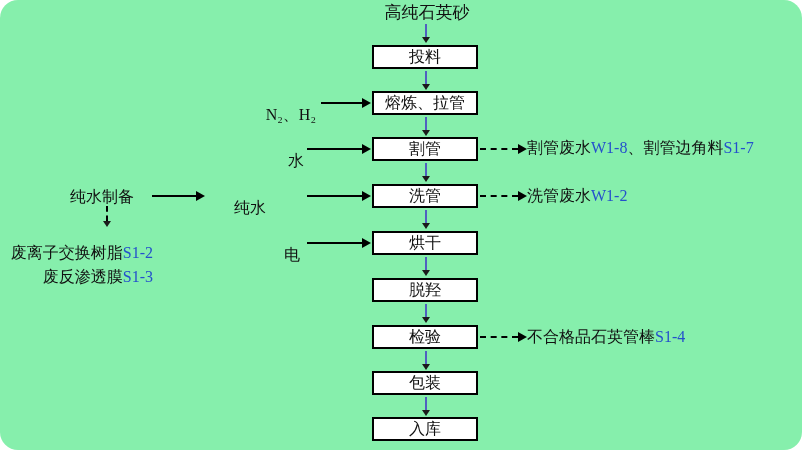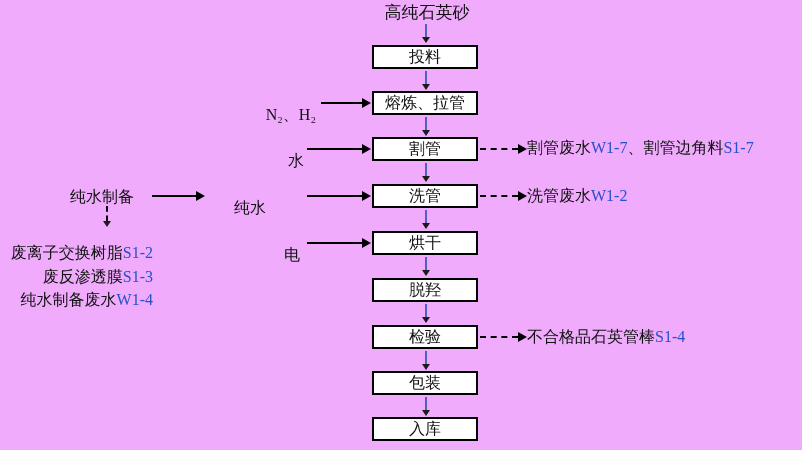--- a/index.html
+++ b/index.html
@@ -1,19 +1,20 @@
 <!DOCTYPE html>
 <html><head>
 <meta charset="utf-8">
 <style>
   html,body { margin:0; padding:0; background:#ffffff; }
   .canvas {
-    position:relative; width:802px; height:450px; background:#f0abfc;
+    position:relative; width:802px; height:450px; background:#86efac;
     font-family:"Liberation Serif", serif; color:#111111; font-size:16px;
     overflow:hidden;
+    border-radius:18px;
   }
   .txt { position:absolute; height:20px; line-height:20px; white-space:nowrap; }
   .r { text-align:right;margin-top:12px; }
   .c { text-align:center; }
   .code { color:#2450cc; }
   .title { font-size:17px; }
 
   
   .box {
     position:absolute; left:372px; width:106px; height:24px;
@@ -145,38 +146,37 @@
       <div class="head"></div>
     </div>
   <div class="vdash" style="left:102px; top:206px;">
       <div class="dstem"></div>
       <div class="head"></div>
     </div>
 
   <div class="waste-block">
     <div><span>废离子交换树脂</span><span class="code">S1-2</span></div>
     <div><span>废反渗透膜</span><span class="code">S1-3</span></div>
-    <div><span>纯水制备废水</span><span class="code">W1-4</span></div>
   </div>
 
   <div class="dasharrow" style="left:480px; top:144px; width:47px;">
       <div class="dline"></div>
       <div class="head"></div>
     </div>
   <div class="dasharrow" style="left:480px; top:191px; width:47px;">
       <div class="dline"></div>
       <div class="head"></div>
     </div>
   <div class="dasharrow" style="left:480px; top:332px; width:47px;">
       <div class="dline"></div>
       <div class="head"></div>
     </div>
 
   <div class="txt" style="left:527px; top:138px;">
-    <span>割管废水</span><span class="code">W1-7</span><span>、割管边角料</span><span class="code">S1-7</span>
+    <span>割管废水</span><span class="code">W1-8</span><span>、割管边角料</span><span class="code">S1-7</span>
   </div>
   <div class="txt" style="left:527px; top:186px;">
     <span>洗管废水</span><span class="code">W1-2</span>
   </div>
   <div class="txt" style="left:527px; top:327px;">
     <span>不合格品石英管棒</span><span class="code">S1-4</span>
   </div>
 
 </div>
 

